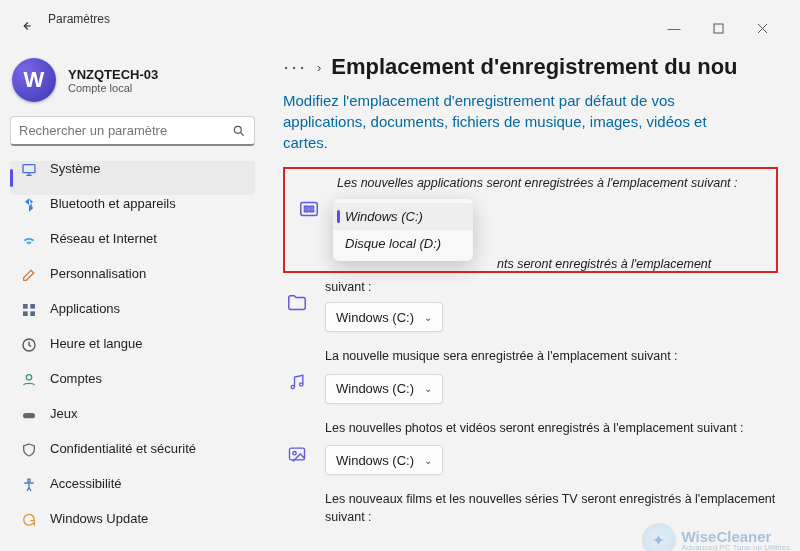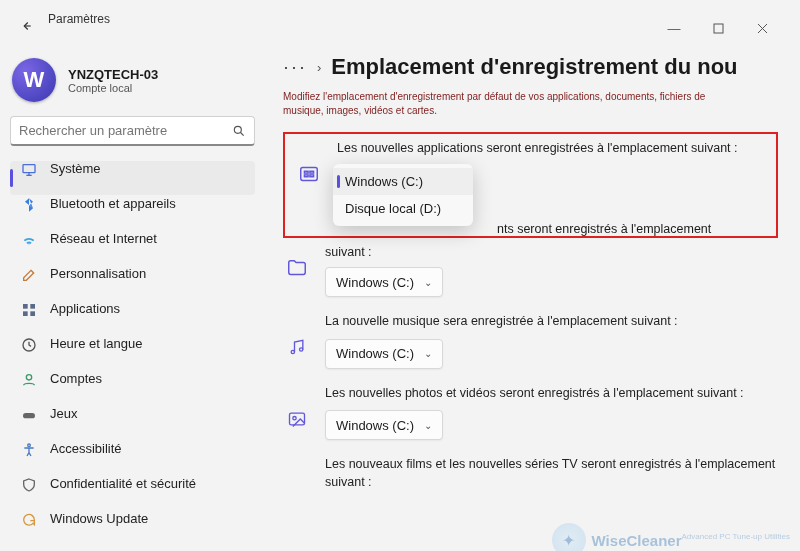--- a/index.html
+++ b/index.html
@@ -63,24 +63,25 @@
   .nav-item.active::before {
     content:""; position:absolute; left:0; top:8px; bottom:8px;
     width:3px; background:#5a50e0; border-radius:2px;
   }
   .nav-icon { width:18px; height:18px; margin-right:12px; display:flex; align-items:center; justify-content:center; }
   .main { flex:1; padding: 10px 22px 0 18px; overflow:hidden; position:relative;}
   .breadcrumb { display:flex; align-items:center; gap:10px; margin-bottom:10px;}
   .ellipsis { font-size:18px; letter-spacing:2px; color:#333;}
   .chev { color:#555; }
   .heading { font-size:22px; font-weight:600; white-space:nowrap; overflow:hidden; }
-  .lead { font-size:10px; color:#7f1d1d; margin: 6px 0 14px 0; line-height:1.4; max-width:455px;}
+  .lead { font-size:15px; color:#0369a1; margin: 6px 0 14px 0; line-height:1.4; max-width:455px;}
   .highlight-box {
     border:2px solid #d22; padding:6px 10px 6px 10px; margin-bottom:8px;
     position:relative;
+    font-style:italic;
   }
   .setting-row { display:flex; gap:14px; margin-bottom:16px; }
   .setting-icon {
     width:28px; height:28px; margin-top:20px;
     display:flex; align-items:center; justify-content:center;
     color:#6157db;
   }
   .setting-body { flex:1; }
   .setting-label { font-size:12.5px; color:#222; line-height:1.4; margin-bottom:8px;}
   .dropdown-display {
@@ -106,21 +107,21 @@
   .watermark {
     position:absolute; right:10px; bottom:6px;
     display:flex; align-items:center; gap:6px; opacity:.45;
   }
   .watermark-logo {
     width:34px; height:34px; border-radius:50%;
     background: radial-gradient(circle,#cde4f5,#a7cfec);
     display:flex; align-items:center; justify-content:center;
     color:#3a7abf; font-size:16px;
   }
-  .watermark-text { display:flex; flex-direction:row; line-height:1;}
+  .watermark-text { display:flex; flex-direction:column; line-height:1;}
   .watermark-brand { font-size:15px; color:#4b86bd; font-weight:600;}
   .watermark-tag { font-size:8px; color:#6a9cc8;}
 </style>
 </head>
 <body>
 
 <div class="titlebar">
   <div class="back-btn">
     <svg width="14" height="14" viewBox="0 0 24 24" fill="none" stroke="#333" stroke-width="2">
         <path d="M15 18l-6-6 6-6"></path>
@@ -232,34 +233,34 @@
       <div class="nav-item">
         <span class="nav-icon">
             <svg width="16" height="16" viewBox="0 0 24 24" fill="#666">
               <rect x="3" y="9" width="18" height="8" rx="4"></rect>
             </svg>
           </span>
         <span>Jeux</span>
       </div>
       <div class="nav-item">
         <span class="nav-icon">
+            <svg width="16" height="16" viewBox="0 0 24 24" fill="none" stroke="#666" stroke-width="2">
+              <path d="M12 3l8 3v5c0 5-3 8-8 10-5-2-8-5-8-10V6l8-3z"></path>
+            </svg>
+          </span>
+        <span>Confidentialité et sécurité</span>
+      </div>
+      <div class="nav-item">
+        <span class="nav-icon">
             <svg width="16" height="16" viewBox="0 0 24 24" fill="none" stroke="#4a7ac0" stroke-width="2">
               <circle cx="12" cy="5" r="2"></circle>
               <path d="M5 9h14M12 9v7m-3 5l3-5 3 5"></path>
             </svg>
           </span>
         <span>Accessibilité</span>
-      </div>
-      <div class="nav-item">
-        <span class="nav-icon">
-            <svg width="16" height="16" viewBox="0 0 24 24" fill="none" stroke="#666" stroke-width="2">
-              <path d="M12 3l8 3v5c0 5-3 8-8 10-5-2-8-5-8-10V6l8-3z"></path>
-            </svg>
-          </span>
-        <span>Confidentialité et sécurité</span>
       </div>
       <div class="nav-item">
         <span class="nav-icon">
             <svg width="16" height="16" viewBox="0 0 24 24" fill="none" stroke="#d8973a" stroke-width="2">
               <path d="M20 12a8 8 0 10-2 5l2 2v-6h-6"></path>
             </svg>
           </span>
         <span>Windows Update</span>
       </div>
     </div>

